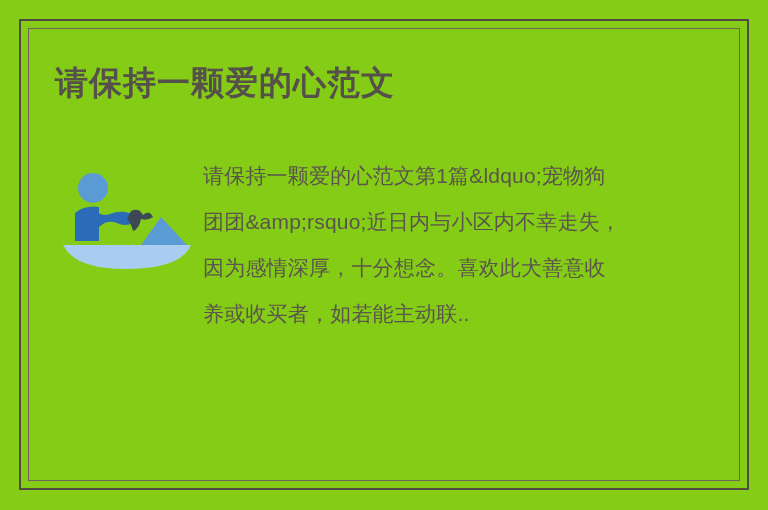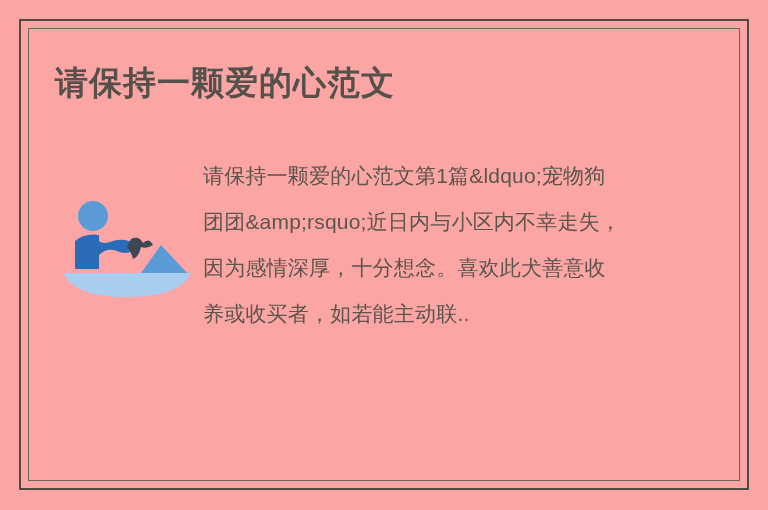--- a/index.html
+++ b/index.html
@@ -11,21 +11,21 @@
     height: 510px;
     background: #fdfdf6;
     font-family: "Liberation Sans", "DejaVu Sans", sans-serif;
     overflow: hidden;
   }
 
   .page {
     position: relative;
     width: 768px;
     height: 510px;
-    background: #fca5a5;
+    background: #84cc16;
   }
 
   
   .frame-outer {
     position: absolute;
     left: 19px;
     top: 19px;
     width: 730px;
     height: 471px;
     border: 2px solid #514a42;
@@ -63,21 +63,21 @@
     line-height: 1.15;
     white-space: nowrap;
   }
 
   .body-row {
     position: absolute;
     left: 27px;
     top: 125px;
     width: 660px;
     display: flex;
-    align-items: center;
+    align-items: flex-start;
   }
 
   .thumb {
     width: 140px;
     min-width: 140px;
     height: 120px;
     position: relative;
     margin-top: 8px;
   }
 

